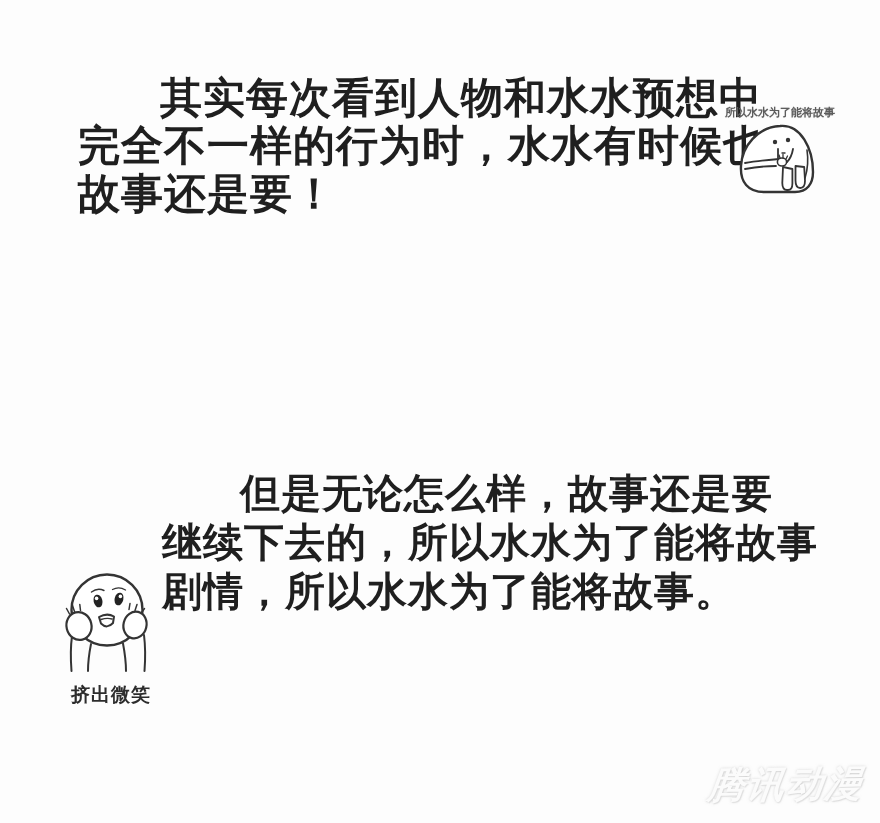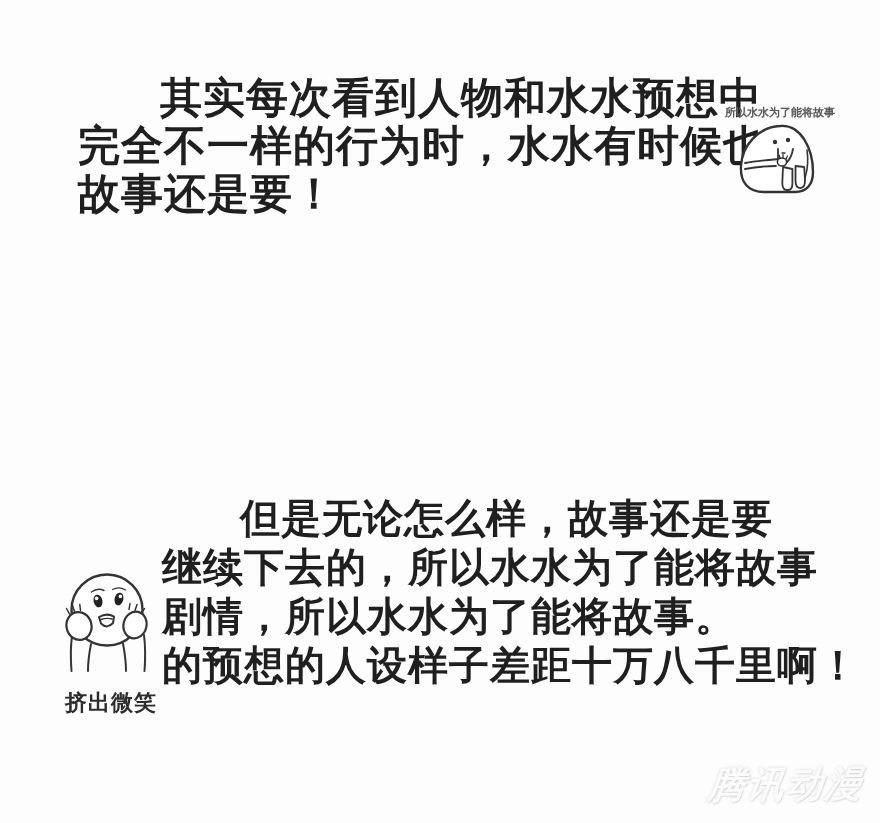--- a/index.html
+++ b/index.html
@@ -13,38 +13,38 @@
 
   .para {
     position:absolute;
     color:#1f1f1f;
     font-weight:600;
     white-space:nowrap;
   }
   .para1 { left:78px;  top:74px;  font-size:42px; line-height:48px; letter-spacing:1px; }
   .para2 { left:162px; top:469px; font-size:40px; line-height:49px; letter-spacing:1px; }
   .para1 .indent { padding-left:82px; }
-  .para2 .indent { padding-left:78px;margin-top:25px; }
+  .para2 .indent { padding-left:78px; }
 
   .meme { position:absolute; text-align:center; }
   .meme svg { display:block; margin:0 auto; }
 
   .meme-top-right { left:720px; top:106px; width:120px; }
   .meme-top-right .cap {
     font-family:"Liberation Sans","DejaVu Sans",sans-serif;
     font-size:11px; line-height:13px; font-weight:700;
     color:#5d5d5d; letter-spacing:0; white-space:nowrap;
     text-shadow:0 0 1px rgba(120,120,120,.35);
   }
   .meme-top-right svg { margin-top:3px; }
 
   .meme-left { left:55px; top:573px; width:112px; }
   .meme-left .cap {
-    font-size:22px; line-height:21px; font-weight:700;
-    color:#2c2c2c; letter-spacing:1px; margin-top:19px; white-space:nowrap;
+    font-size:19px; line-height:21px; font-weight:700;
+    color:#2c2c2c; letter-spacing:1px; margin-top:11px; white-space:nowrap;
   }
 
   .watermark {
     position:absolute; left:708px; top:760px;
     font-family:"Liberation Sans","DejaVu Sans",sans-serif;
     font-size:37px; font-weight:bold; font-style:italic;
     letter-spacing:2px; white-space:nowrap;
     color:#fbfbfb;
     transform:skewX(-8deg) rotate(-1deg);
     text-shadow:0 0 3px rgba(185,185,185,.55), 1px 1px 1px rgba(205,205,205,.45);
@@ -87,21 +87,20 @@
 
       <path class="fillw" stroke-width="1.8" d="M49,45 L48.3,61 Q48.3,68 53,68 L54,68 Q58.4,68 58.4,61.5 L58.4,47 Z"></path>
       <path class="fillw" stroke-width="1.8" d="M61.5,44 L61.5,58.5 Q61.5,66 66.2,66 Q71,66 71,58.8 L70.2,45 Z"></path>
     </svg>
   </div>
 
   <div class="para para2">
     <div class="line indent">但是无论怎么样，故事还是要</div>
     <div class="line">继续下去的，所以水水为了能将故事</div>
     <div class="line">剧情，所以水水为了能将故事。</div>
-    <div class="line">的预想的人设样子差距十万八千里啊！</div>
   </div>
 
   <div class="meme meme-left">
     <svg width="100" height="100" viewBox="0 0 100 100">
 
       <circle class="fillw" stroke-width="2.4" cx="46" cy="37" r="35.5"></circle>
 
       <path class="stroke" stroke-width="2" d="M11,63 C9.5,74 9.5,85 10.5,98"></path>
       <path class="stroke" stroke-width="2" d="M83,62 C84.5,74 84.5,85 83.5,98"></path>
 

